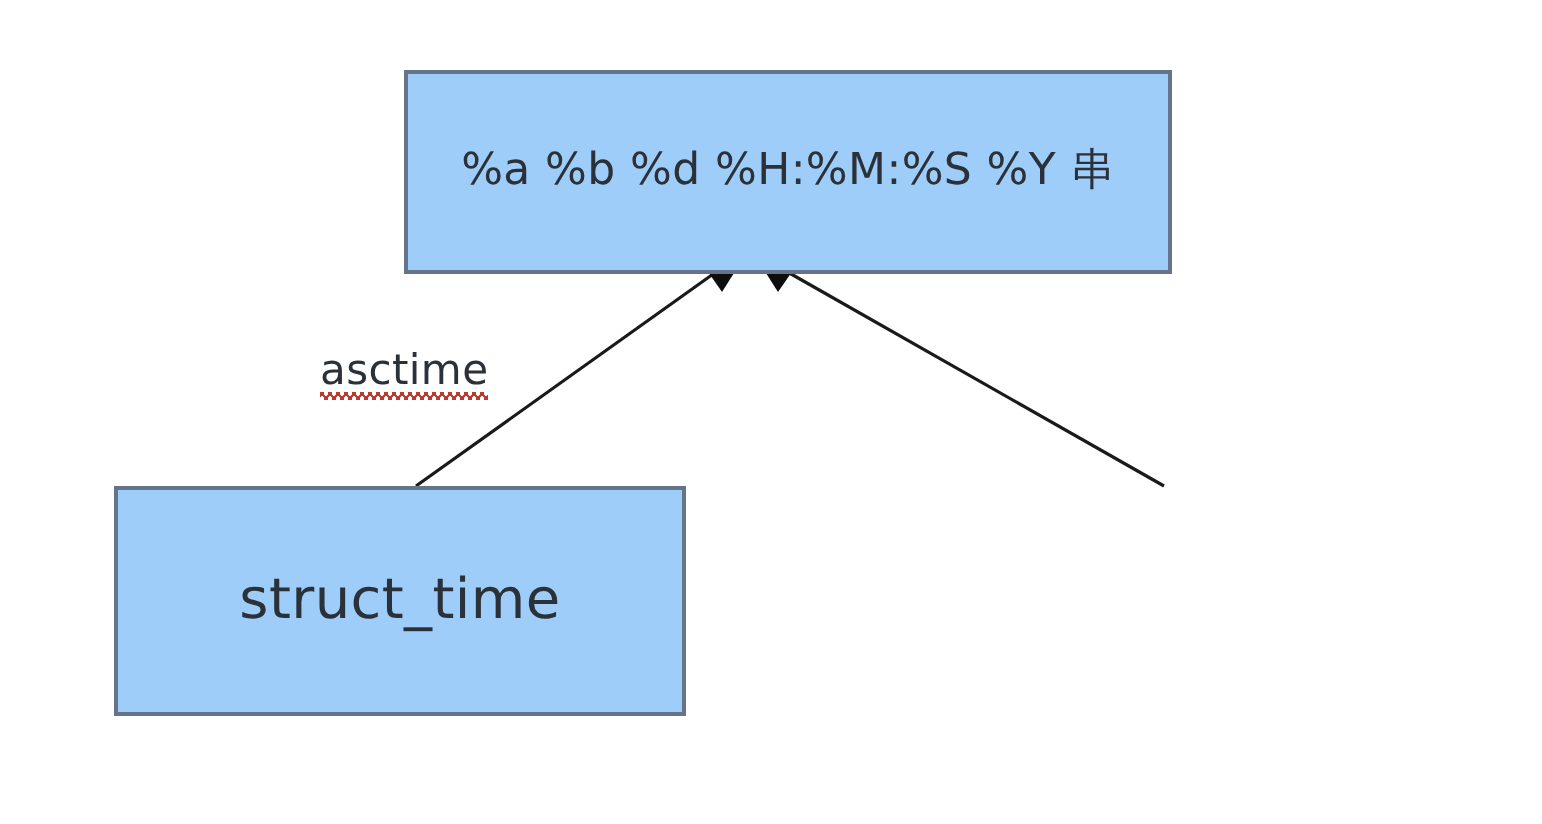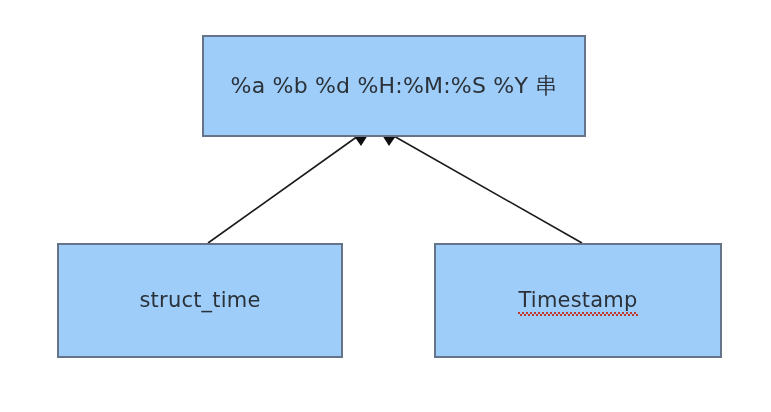--- a/index.html
+++ b/index.html
@@ -30,21 +30,21 @@
     position: absolute;
     box-sizing: border-box;
     background: #9ecdfa;
     border: 2px solid #66748a;
     display: flex;
     align-items: center;
     justify-content: center;
   }
   .node-label {
     color: #2b3138;
-    font-size: 21px;
+    font-size: 28px;
     line-height: 1.15;
     white-space: nowrap;
     letter-spacing: 0.2px;
   }
   #node-format {
     left: 186px;
     top: 35px;
     width: 384px;
     height: 102px;
     margin-left: 16px;
@@ -114,19 +114,19 @@
   </svg>
 
   <div class="node" id="node-format">
     <span class="node-label">%a %b %d %H:%M:%S %Y 串</span>
   </div>
 
   <div class="node" id="node-struct-time">
     <span class="node-label">struct_time</span>
   </div>
 
-  <div class="node" id="node-timestamp">
-    <span class="node-label spellcheck">Timestamp</span>
+
+  <div class="edge-label" id="edge-label-asctime">
+    <span class="spellcheck">asctime</span>
   </div>
-
 
 
 </div>
 
 </body></html>

